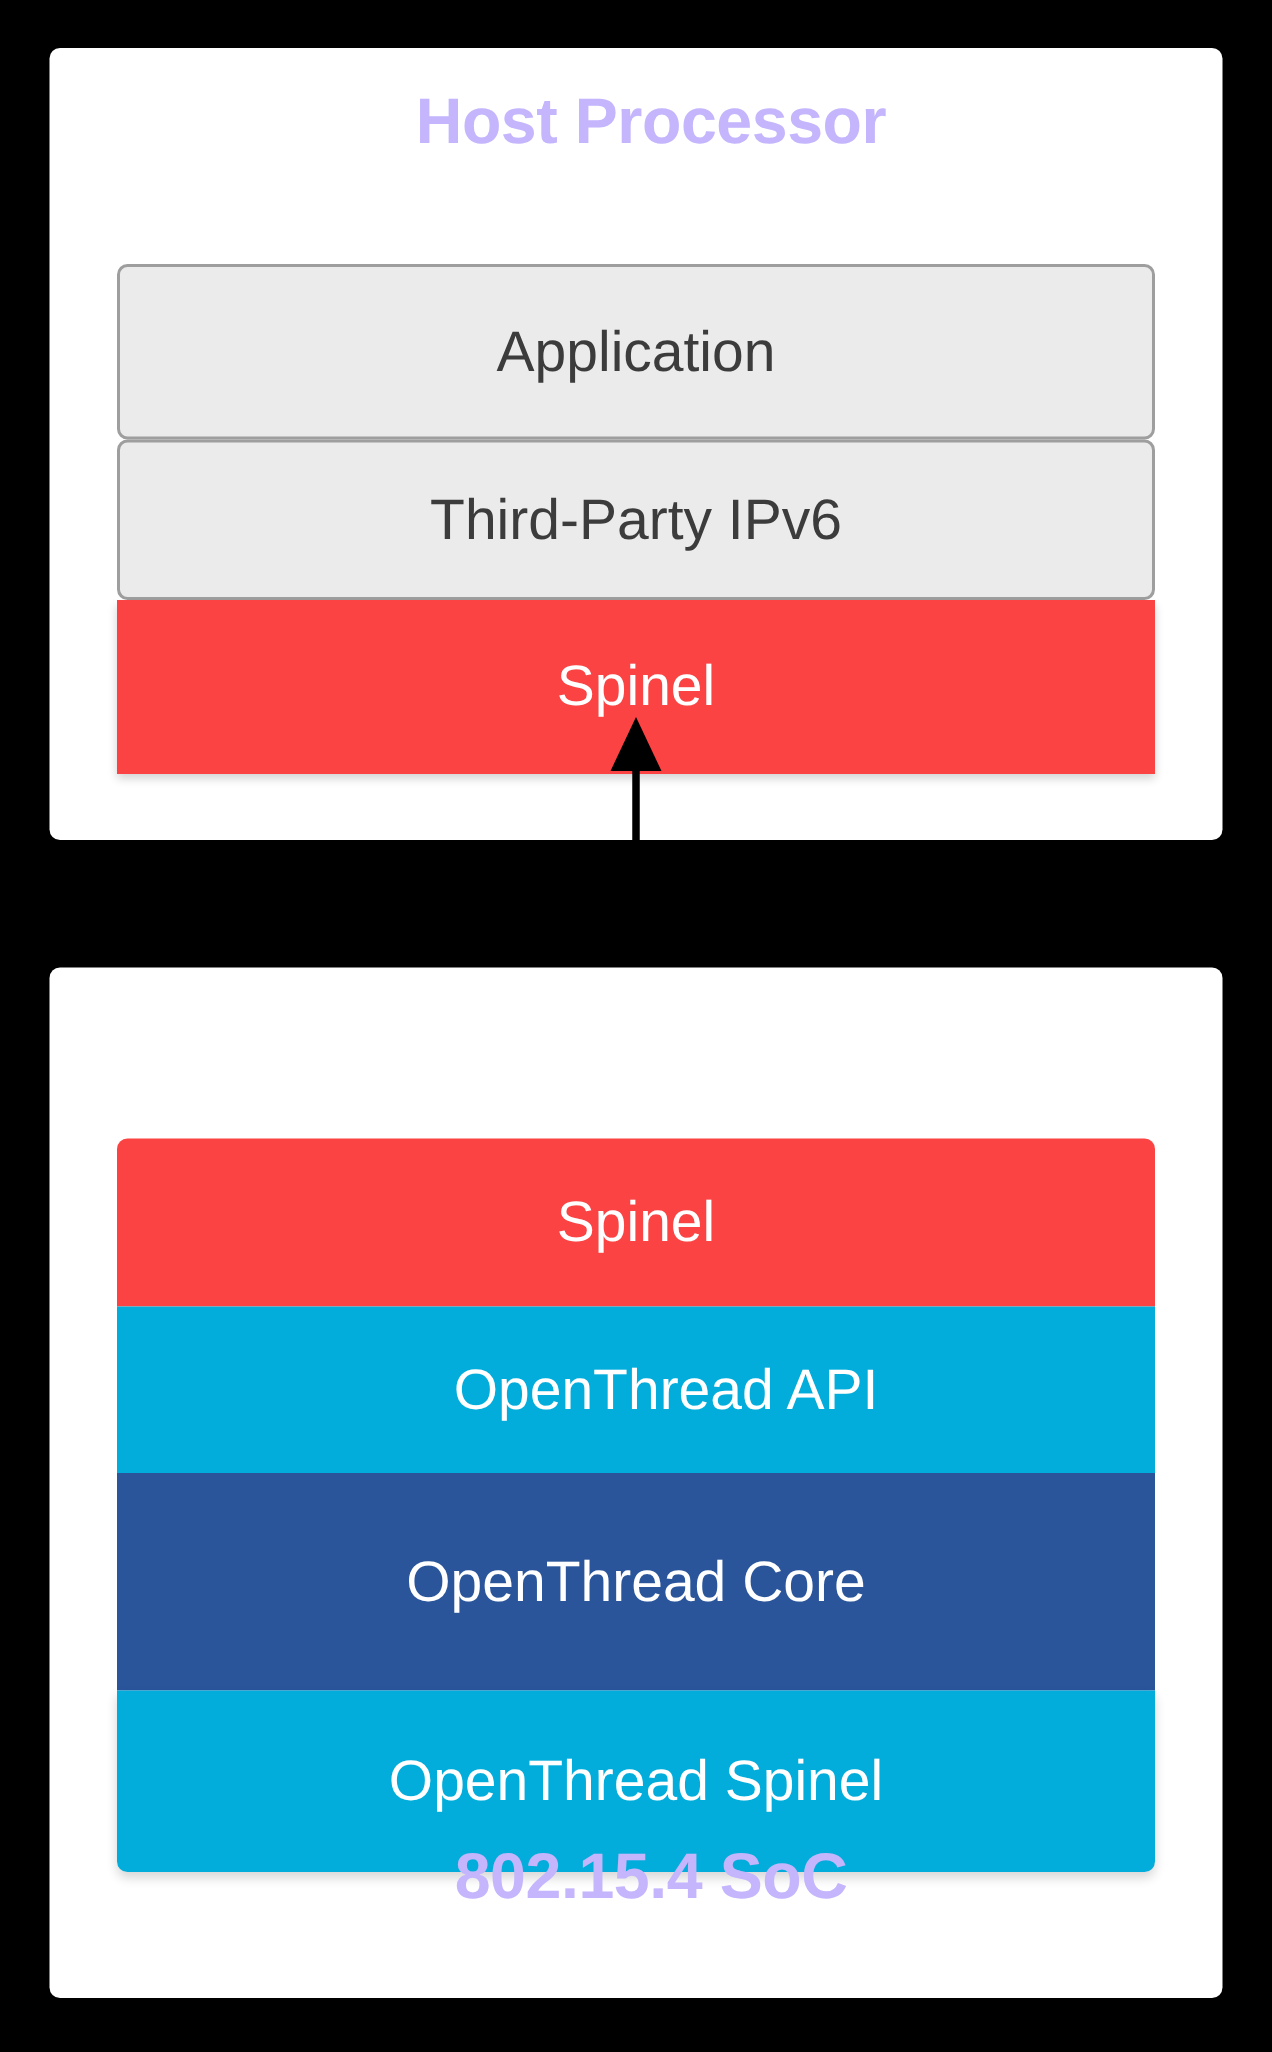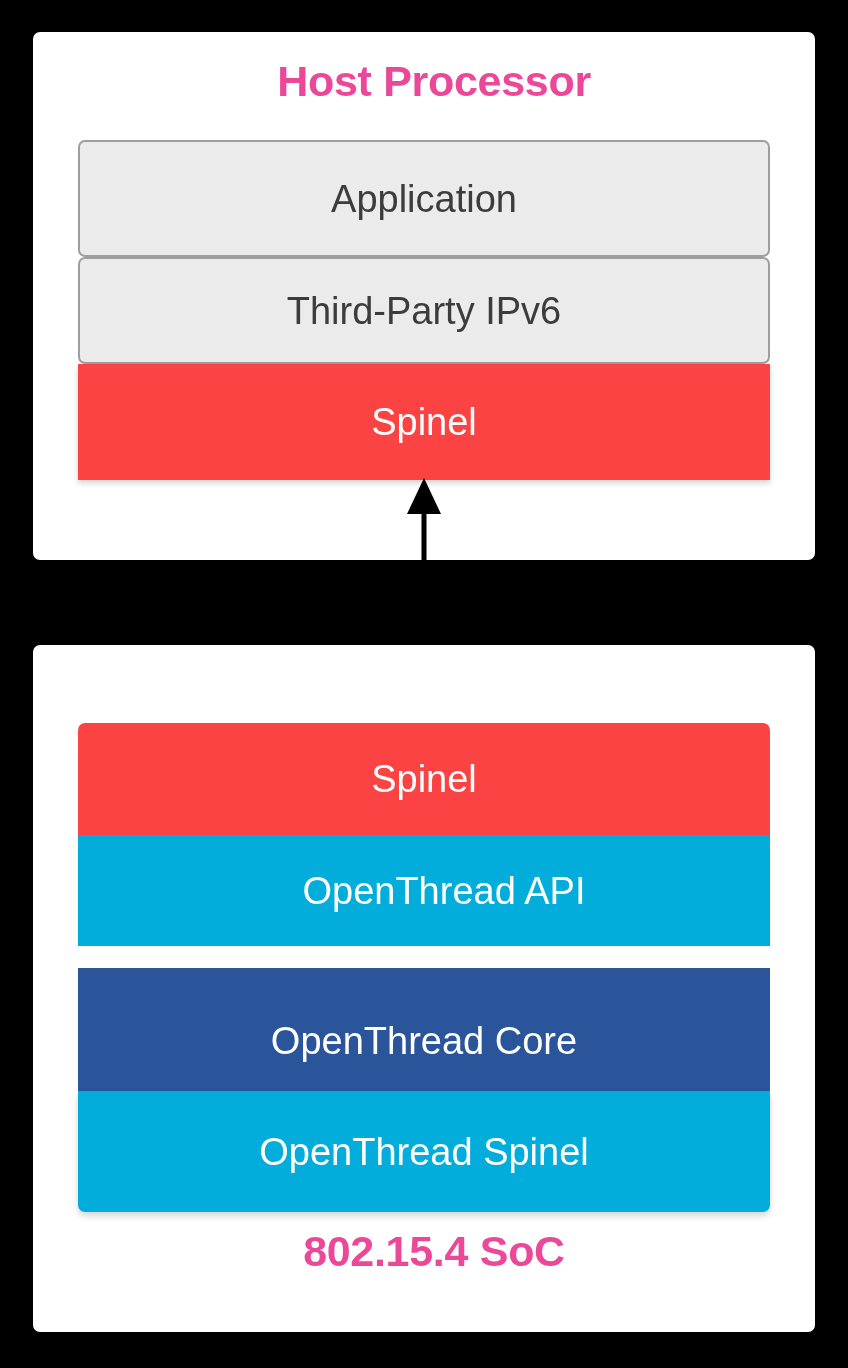--- a/index.html
+++ b/index.html
@@ -32,39 +32,40 @@
 
   
   .panel-title {
     position: absolute;
     left: 0;
     width: 100%;
     text-align: center;
     font-weight: bold;
     font-size: 43px;
     line-height: 1;
-    color: #ec4899;
+    color: #c4b5fd;
     letter-spacing: -0.3px;
     padding-left: 20px;
   }
   #host-title { top: 60px; }
   #soc-title  { top: 1230px; }
 
   
   .layer {
     position: absolute;
     left: 78px;
     width: 692px;
     display: flex;
     align-items: center;
     justify-content: center;
     font-size: 38px;
     line-height: 1;
     text-align: center;
     color: #ffffff;
+    margin-top: 36px;
   }
 
   .layer.grey {
     background: #ebebeb;
     border: 2px solid #9e9e9e;
     border-radius: 7px;
     color: #3c3c3c;
   }
 
   .layer.red   { background: #fc4343; justify-content: center; }
@@ -74,21 +75,21 @@
   
   #row-application  { top: 140px; height: 117px; }
   #row-ipv6         { top: 257px; height: 107px; }
   #row-spinel-host  { top: 364px; height: 116px;
                       box-shadow: 0 3px 6px rgba(0,0,0,0.18); }
 
   
   #row-spinel-soc   { top: 723px;  height: 112px;
                       border-radius: 7px 7px 0 0; }
   #row-ot-api       { top: 835px;  height: 111px; padding-left: 40px; }
-  #row-ot-core      { top: 968px;  height: 145px; }
+  #row-ot-core      { top: 946px;  height: 145px; }
   #row-ot-drivers   { top: 1091px; height: 121px;
                       border-radius: 0 0 7px 7px;
                       box-shadow: 0 4px 7px rgba(0,0,0,0.16); }
 
   
   #connector {
     position: absolute;
     left: 398px;
     top: 478px;
     width: 52px;

